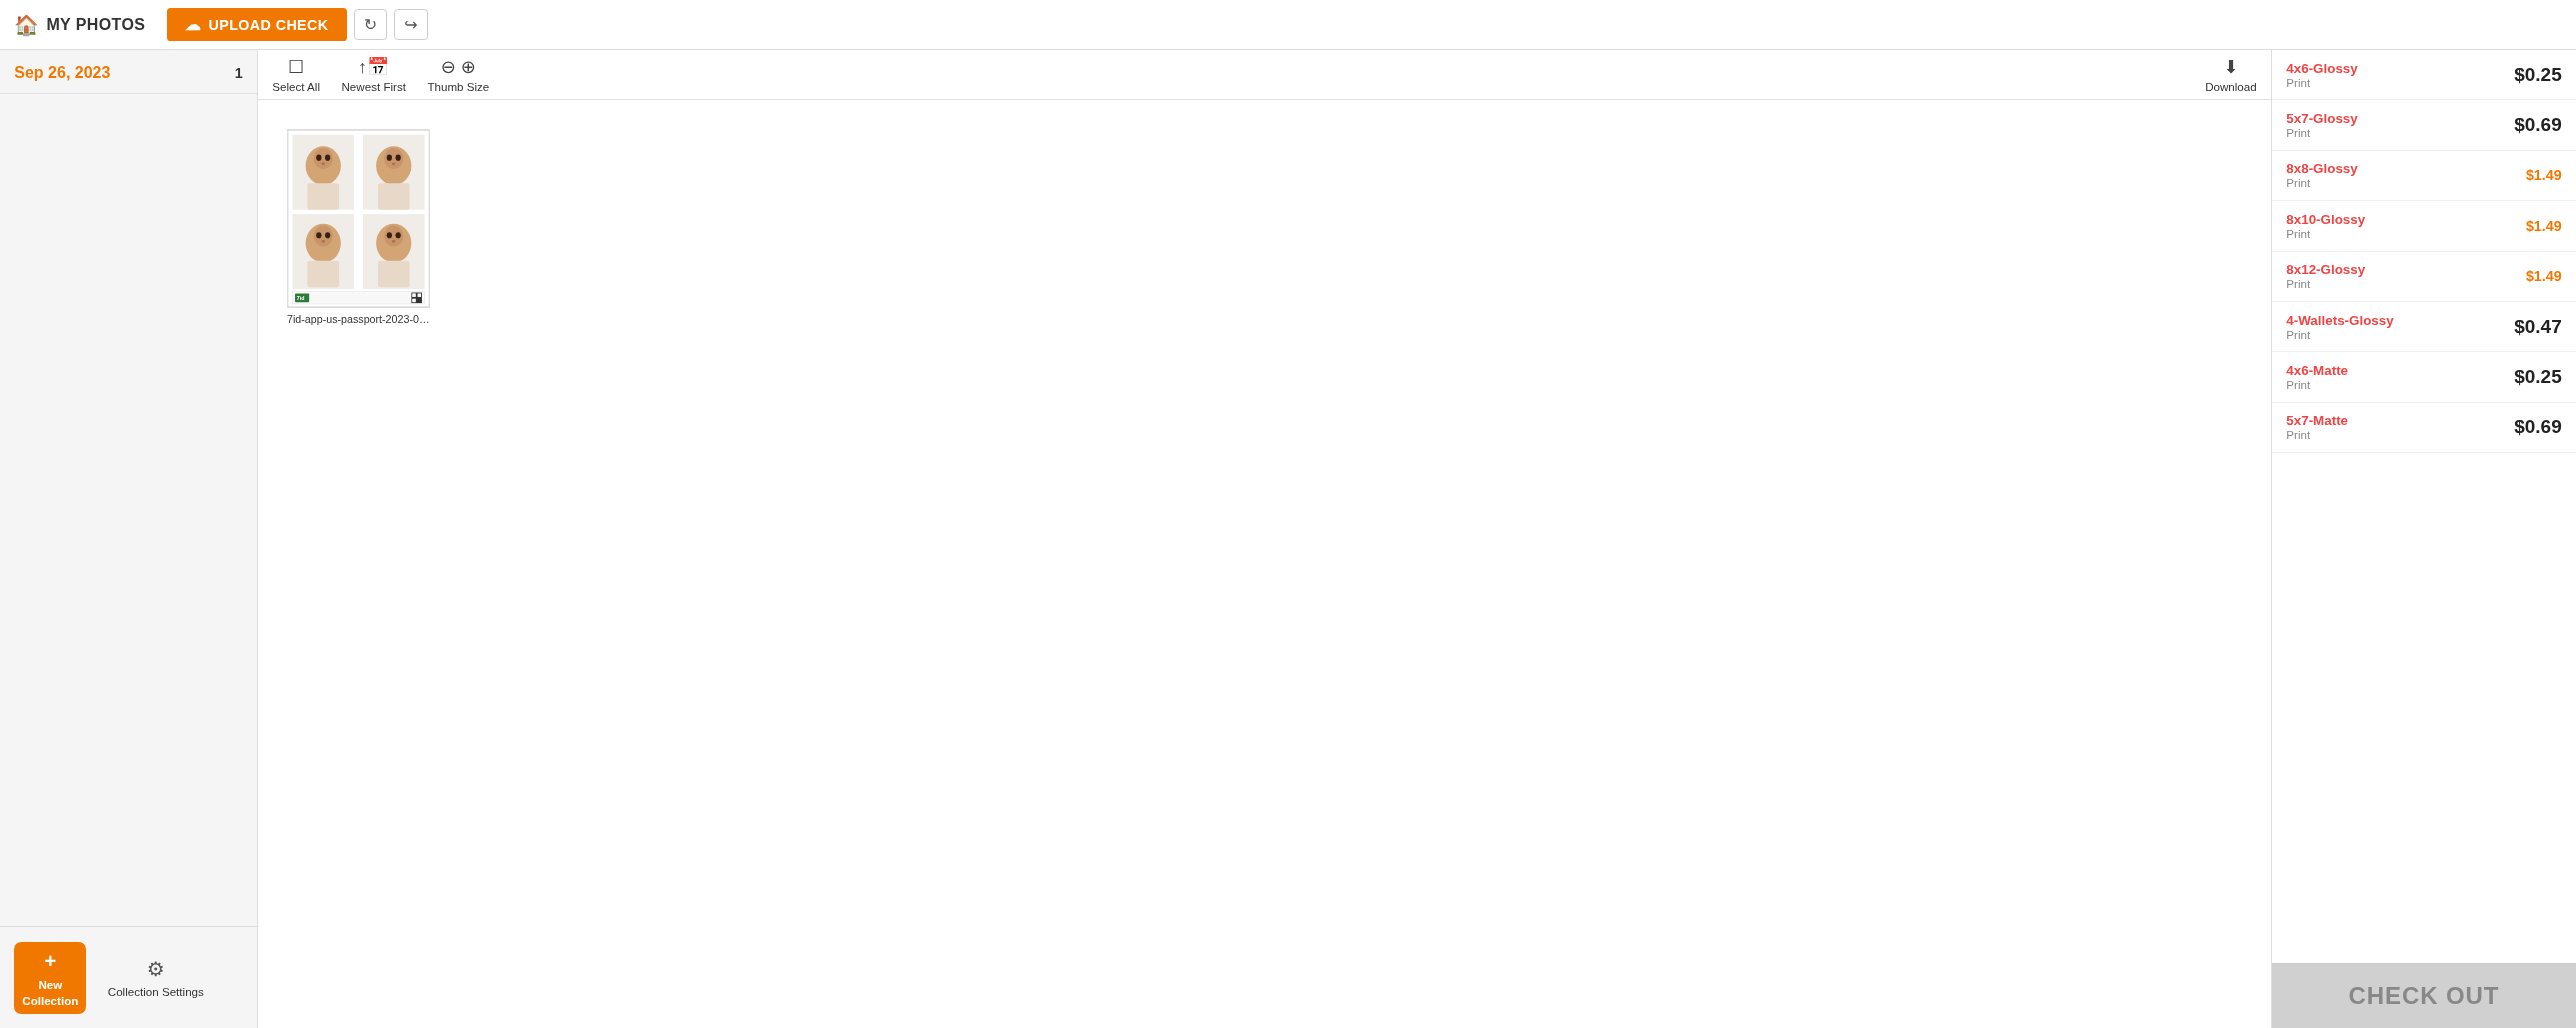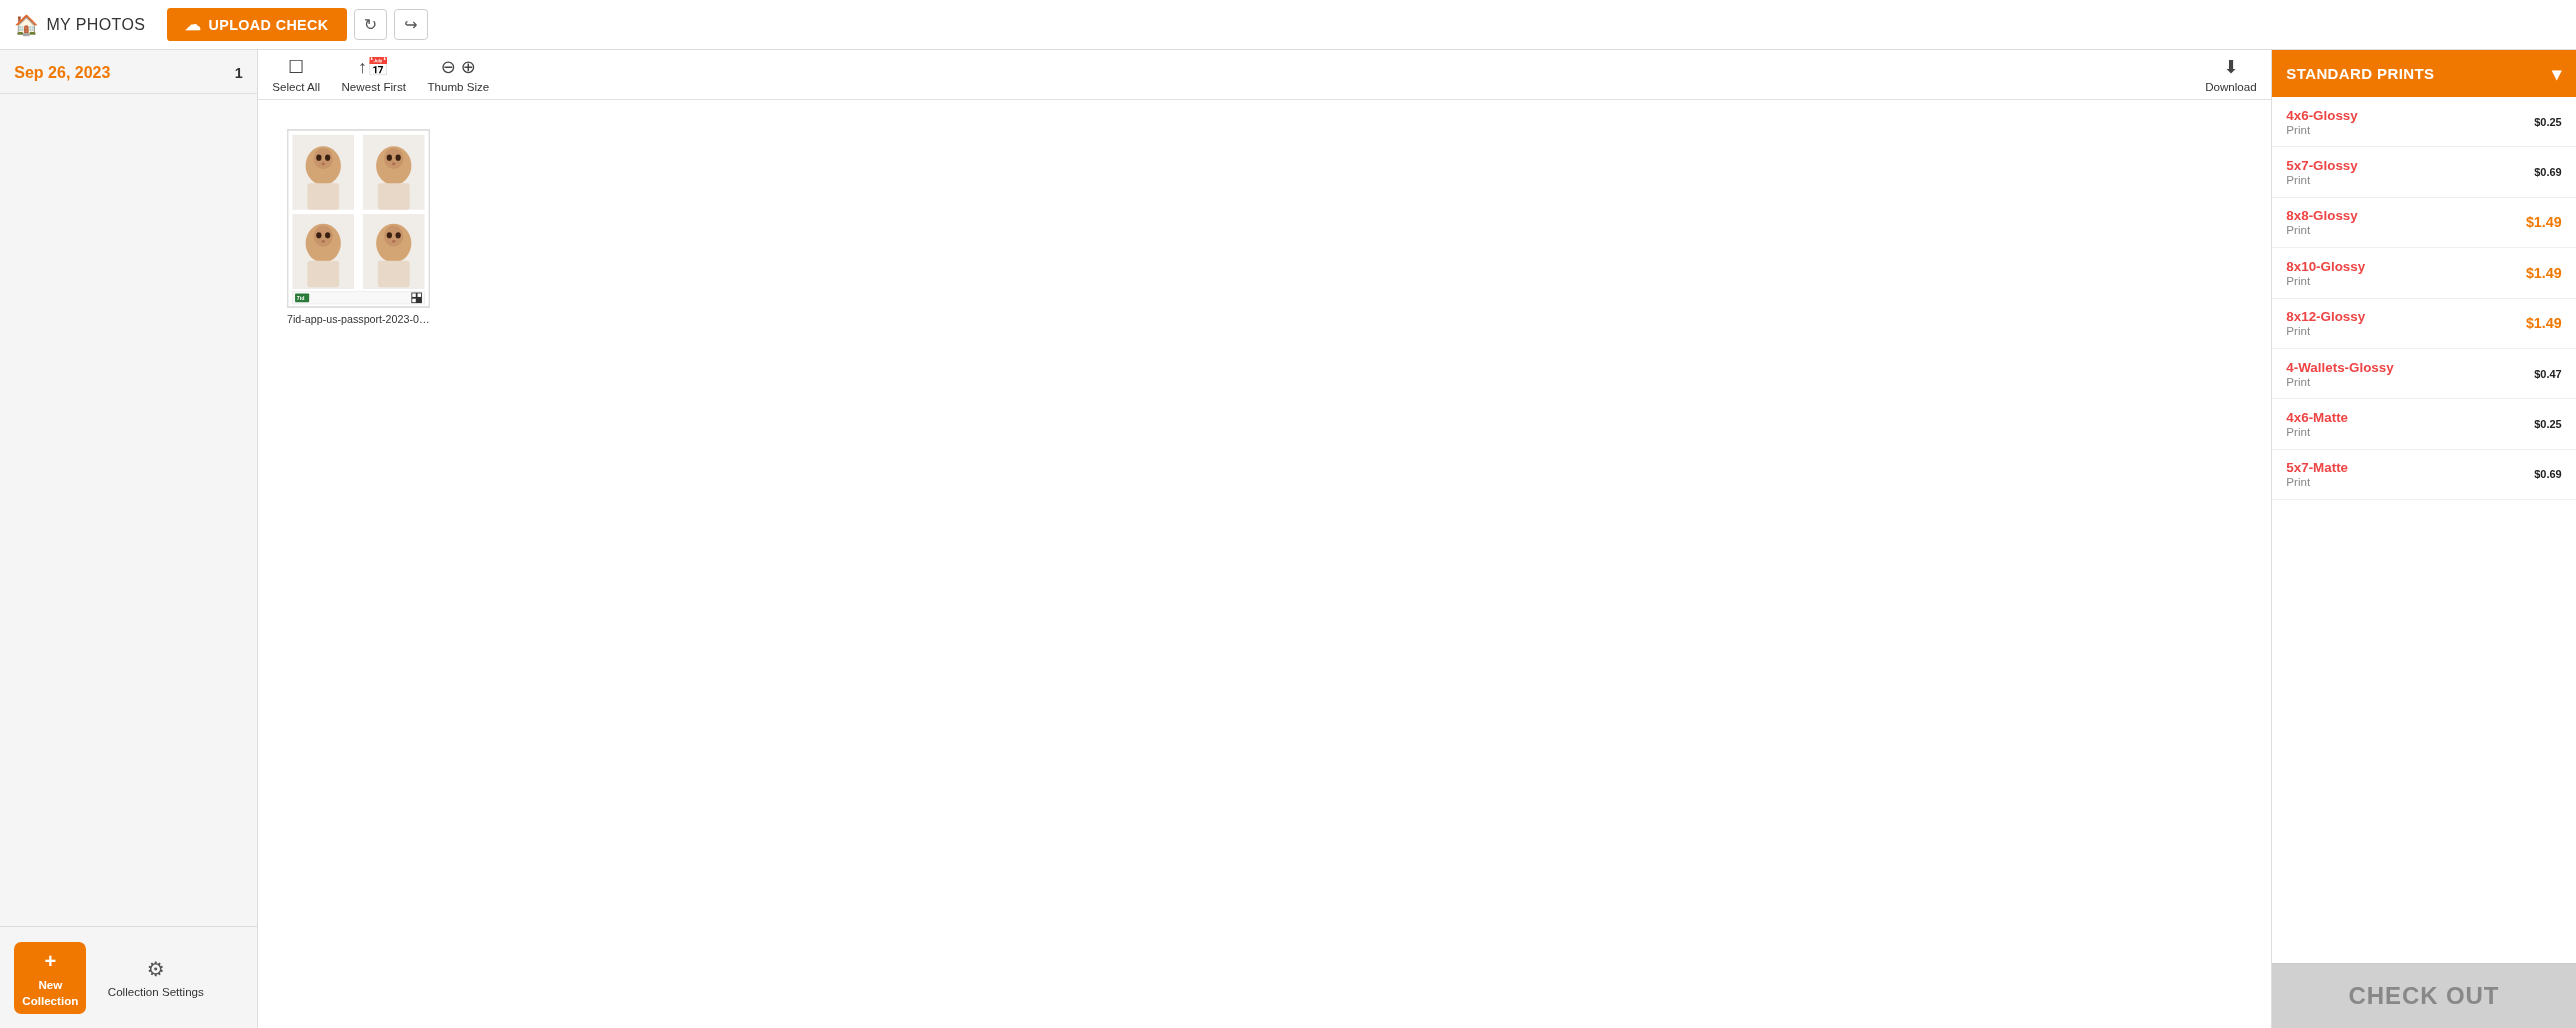--- a/index.html
+++ b/index.html
@@ -4,21 +4,21 @@
   <style>
     * { box-sizing: border-box; margin: 0; padding: 0; }
     body { font-family: Arial, sans-serif; background: #f0f0f0; display: flex; flex-direction: column; height: 100vh; overflow: hidden; }
 
     
     .top-bar {
       display: flex; align-items: center; background: #fff;
       border-bottom: 0.9px solid #ddd; padding: 0 14.3px; height: 50px; flex-shrink: 0;
     }
     .my-photos-icon { margin-right: 7.2px; font-size: 20px; color: #555; }
-    .my-photos-label { font-weight: normal; font-size: 16px; color: #333; letter-spacing: 0.4px; margin-right: 21.5px; }
+    .my-photos-label { font-weight: bold; font-size: 16px; color: #333; letter-spacing: 0.4px; margin-right: 21.5px; }
     .upload-btn {
       background: #f07800; color: #fff; border: none; border-radius: 3.6px;
       font-size: 14.3px; font-weight: bold; padding: 7.2px 18px; cursor: pointer;
       display: flex; align-items: center; gap: 7.2px; letter-spacing: 0.4px;
     }
     .upload-btn .cloud-icon { font-size: 16px; }
     .icon-btn {
       background: none; border: 0.9px solid #ccc; border-radius: 3.6px;
       font-size: 16px; padding: 5.4px 9px; cursor: pointer; margin-left: 7.2px;
       color: #555;
@@ -103,21 +103,21 @@
       letter-spacing: 0.4px;
     }
     .chevron-down { font-size: 18px; }
     .prints-list { flex: 1; overflow-y: auto; padding: 0; }
     .print-item {
       display: flex; justify-content: space-between; align-items: center;
       padding: 10.7px 14.3px; border-bottom: 0.9px solid #f0f0f0;
     }
     .print-name { font-size: 13.4px; font-weight: bold; color: #ef4444; }
     .print-type { font-size: 11.6px; color: #888; }
-    .print-price-normal { font-size: 11px; font-weight: bold; color: #222; }
+    .print-price-normal { font-size: 19px; font-weight: bold; color: #222; }
     .print-price-highlight { font-size: 14.3px; font-weight: bold; color: #f07800; }
     .checkout-btn {
       background: #d0d0d0; color: #888; border: none; border-top: 0.9px solid #ccc;
       font-size: 24px; font-weight: bold; padding: 18px; cursor: pointer; letter-spacing: 0.9px;
     }
     .cart-subtotal {
       padding: 9px 14.3px; font-size: 14.3px; font-weight: bold; color: #222;
       border-top: 0.9px solid #eee; text-align: center;
     }
   </style>
@@ -238,24 +238,20 @@
             <rect x="147" y="185" width="4" height="4" fill="white"></rect>
             <rect x="141" y="191" width="4" height="4" fill="white"></rect>
           </svg>
         </div>
         <div class="photo-label">7id-app-us-passport-2023-09...</div>
       </div>
     </div>
   </div>
 
   <div class="right-panel">
-    <button class="standard-prints-btn">
-      <span>STANDARD PRINTS</span>
-      <span class="chevron-down">▾</span>
-    </button>
 
     <div class="prints-list">
 
     <div class="print-item">
       <div>
         <div class="print-name">4x6-Glossy</div>
         <div class="print-type">Print</div>
       </div>
       <div class="print-price-normal">$0.25</div>
     </div>

